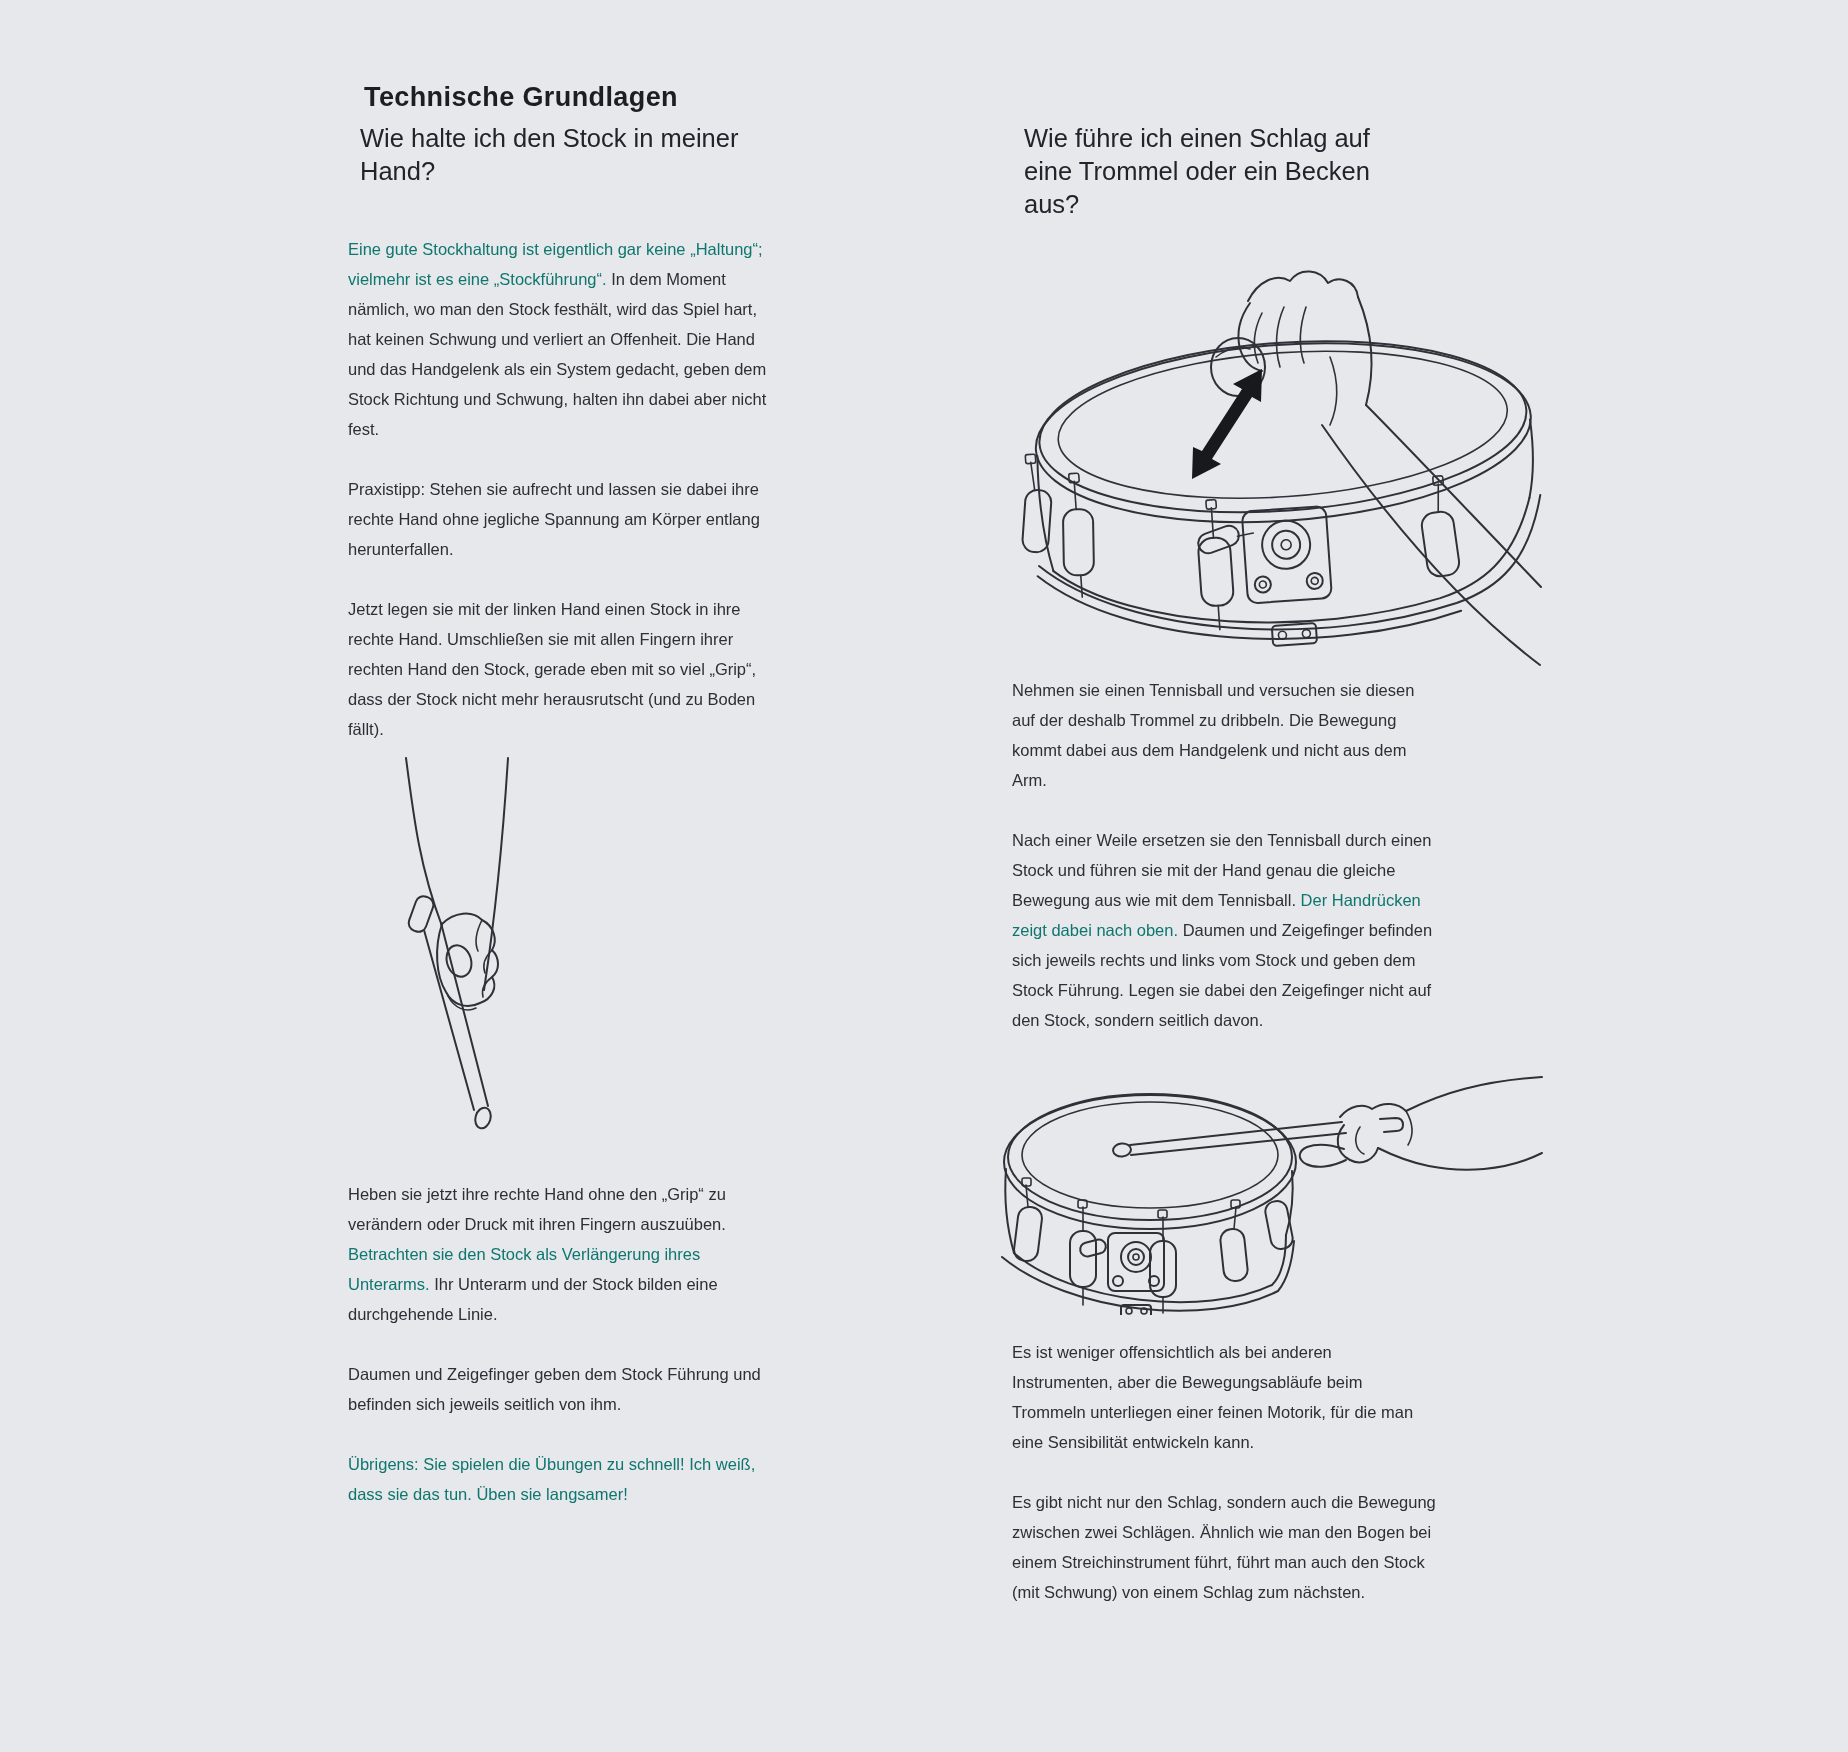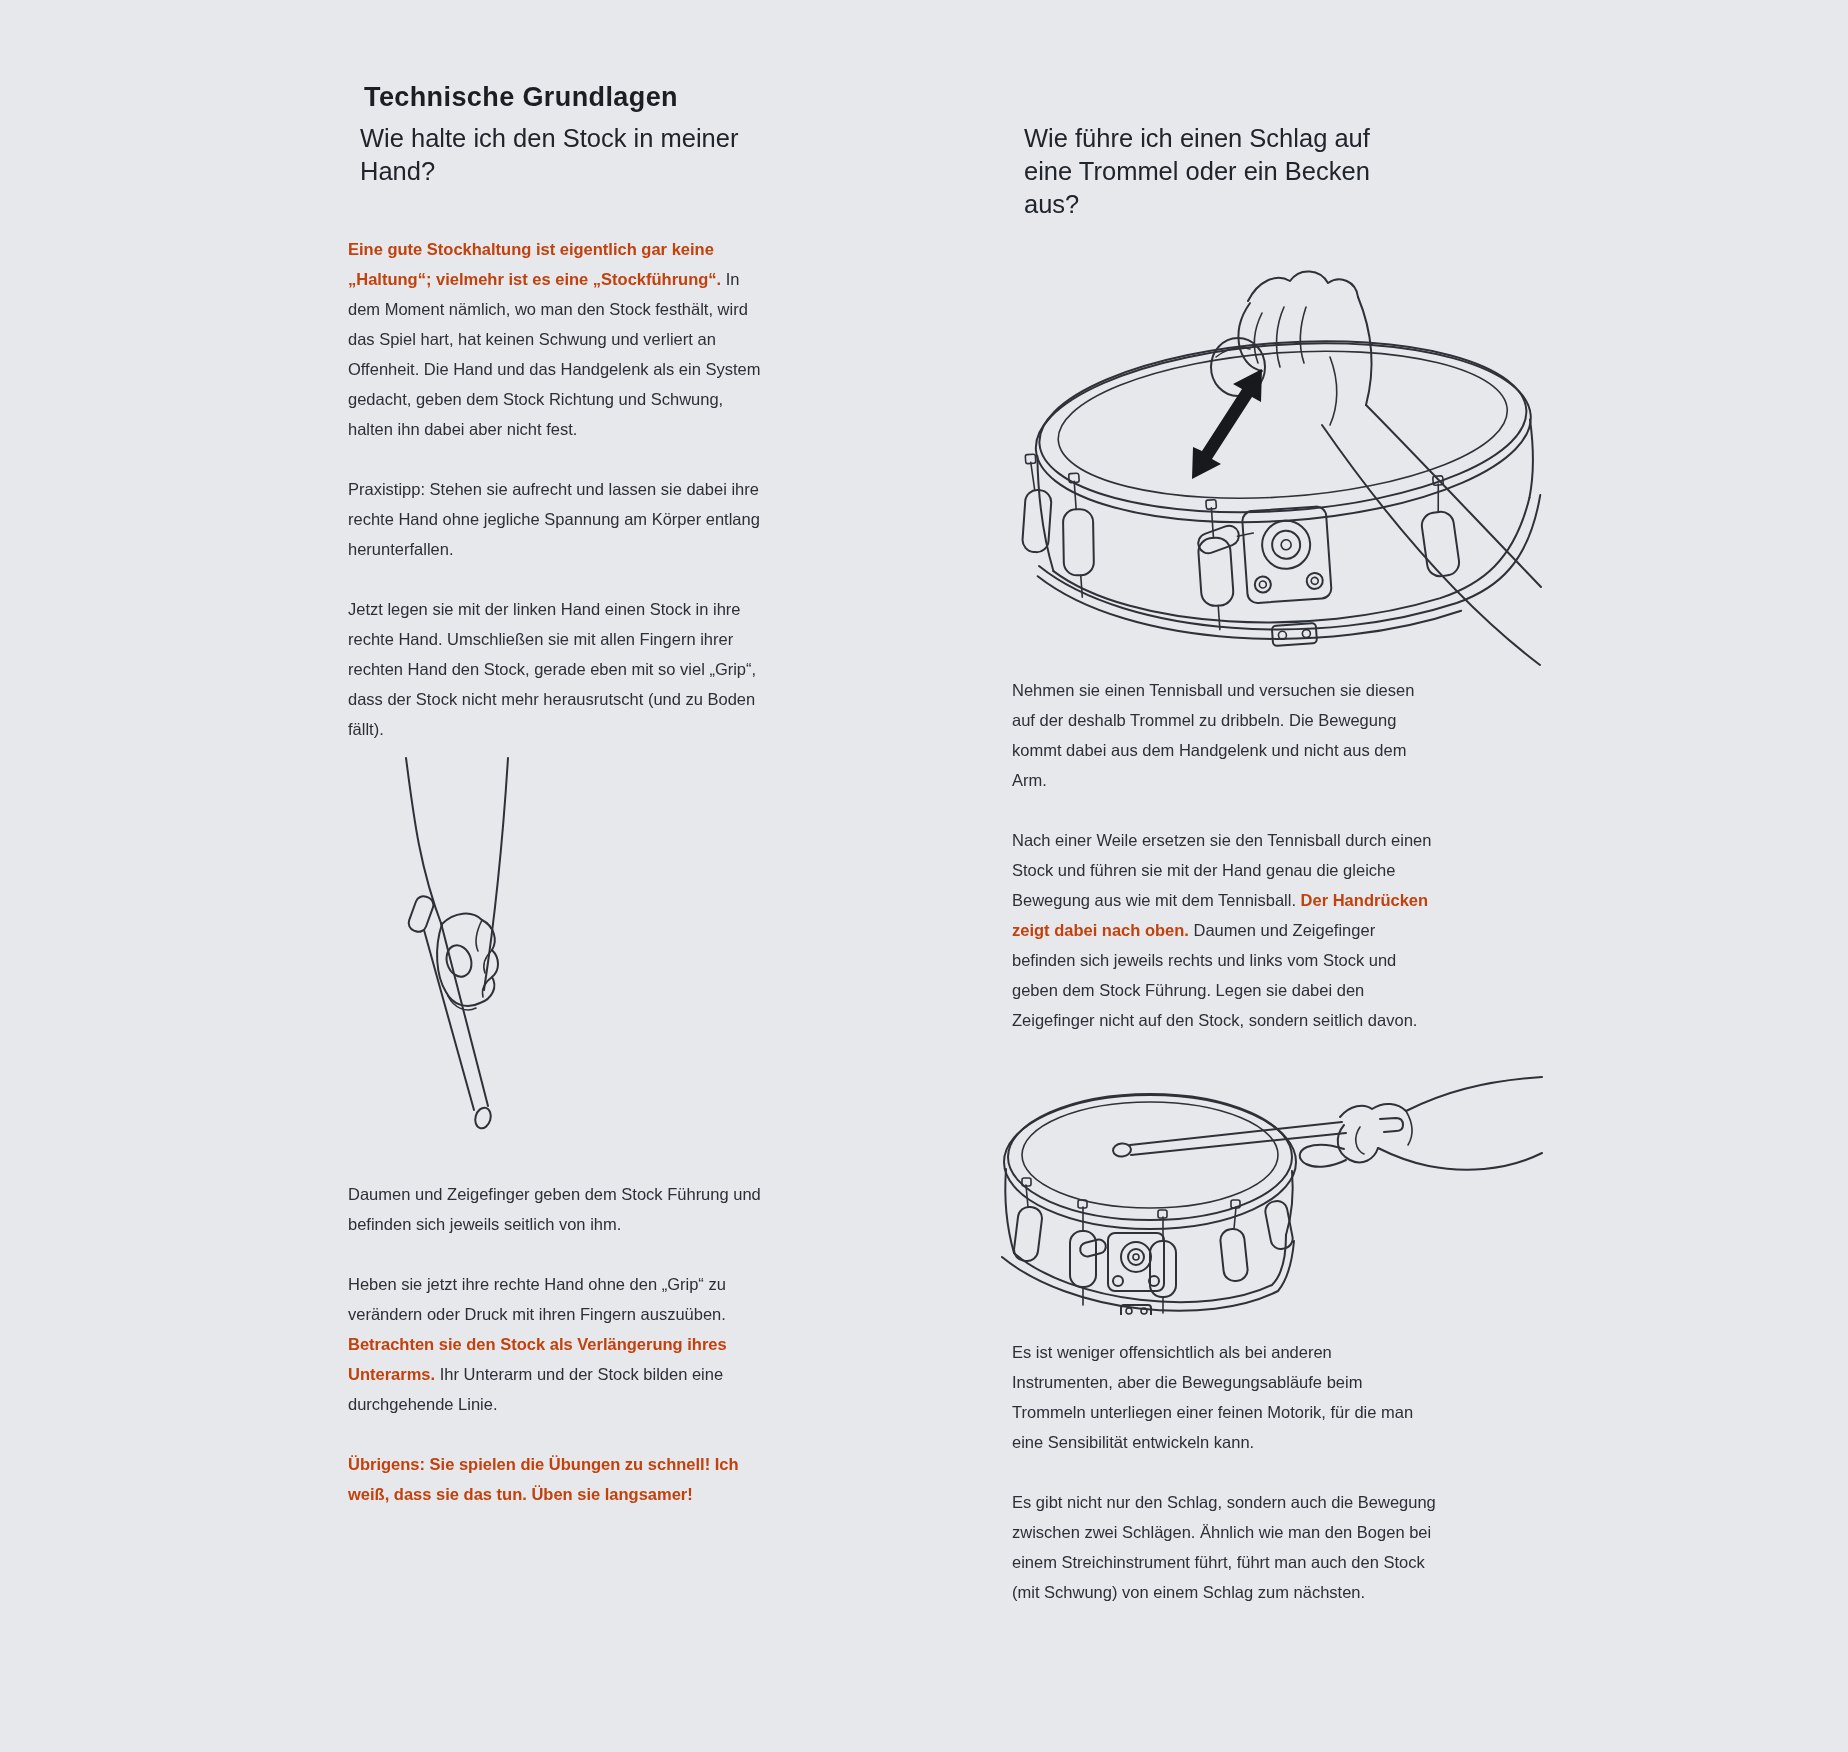--- a/index.html
+++ b/index.html
@@ -12,21 +12,21 @@
     position:absolute;left:348px;top:66px;margin:16px;
     font-size:27px;font-weight:700;letter-spacing:.4px;color:#1b1e23;
   }
   .col{position:absolute;top:122px;width:424px;}
   .col-left{left:348px;}
   .col-right{left:1012px;}
   .col h2{
     margin:0 12px 46px;font-size:25.5px;font-weight:400;line-height:33px;color:#20242b;
   }
   .p{font-size:16.5px;line-height:30px;margin:0 0 30px;color:#2c2f36;}
-  .p .b{font-weight:700;color:#c2410c;}
+  .p .b{font-weight:400;color:#0f766e;}
   figure{margin:0;position:relative;}
   .fig-stick{height:380px;margin:0 0 25px;}
   .fig-stick svg{position:absolute;left:14px;top:-18px;}
   .fig-drum1{height:400px;margin:0 0 8px;}
   .fig-drum1 svg{position:absolute;left:-12px;top:0;}
   .fig-drum2{height:250px;margin:30px 0 22px;}
   .fig-drum2 svg{position:absolute;left:-12px;top:0;}
   .line{fill:none;stroke:#2e3138;stroke-width:2;stroke-linecap:round;stroke-linejoin:round;}
   .thin{fill:none;stroke:#2e3138;stroke-width:1.6;stroke-linecap:round;stroke-linejoin:round;}
   .solid{fill:#17191d;stroke:none;}
@@ -57,22 +57,22 @@
 
       <path class="line" d="M80,168 C92,156 110,154 120,164 C132,170 136,184 130,194 C138,202 138,214 130,221 C136,231 130,243 118,247 C104,254 90,248 84,236 C74,220 72,192 80,168 Z"></path>
       <path class="thin" d="M120,164 C114,176 112,186 116,195"></path>
       <path class="thin" d="M130,194 C122,202 120,209 123,217"></path>
       <path class="thin" d="M130,221 C122,227 119,233 121,241"></path>
       <ellipse class="line" cx="97" cy="205" rx="12" ry="16" transform="rotate(-18 97 205)"></ellipse>
       <path class="thin" d="M86,240 C92,252 104,257 114,252"></path>
     </svg>
   </figure>
 
+  <div class="p"><span>Heben sie jetzt ihre rechte Hand ohne den „Grip“ zu verändern oder Druck mit ihren Fingern auszuüben. </span><span class="b">Betrachten sie den Stock als Verlängerung ihres Unterarms. </span><span>Ihr Unterarm und der Stock bilden eine durchgehende Linie.</span></div>
   <div class="p"><span>Daumen und Zeigefinger geben dem Stock Führung und befinden sich jeweils seitlich von ihm.</span></div>
-  <div class="p"><span>Heben sie jetzt ihre rechte Hand ohne den „Grip“ zu verändern oder Druck mit ihren Fingern auszuüben. </span><span class="b">Betrachten sie den Stock als Verlängerung ihres Unterarms. </span><span>Ihr Unterarm und der Stock bilden eine durchgehende Linie.</span></div>
   <div class="p"><span class="b">Übrigens: Sie spielen die Übungen zu schnell! Ich weiß, dass sie das tun. Üben sie langsamer!</span></div>
 </section>
 
 <section class="col col-right">
   <h2>Wie führe ich einen Schlag auf eine Trommel oder ein Becken aus?</h2>
 
   <figure class="fig-drum1">
     <svg width="545" height="400" viewBox="0 0 545 400" aria-hidden="true">
       <g transform="rotate(-4 280 190)">
 

